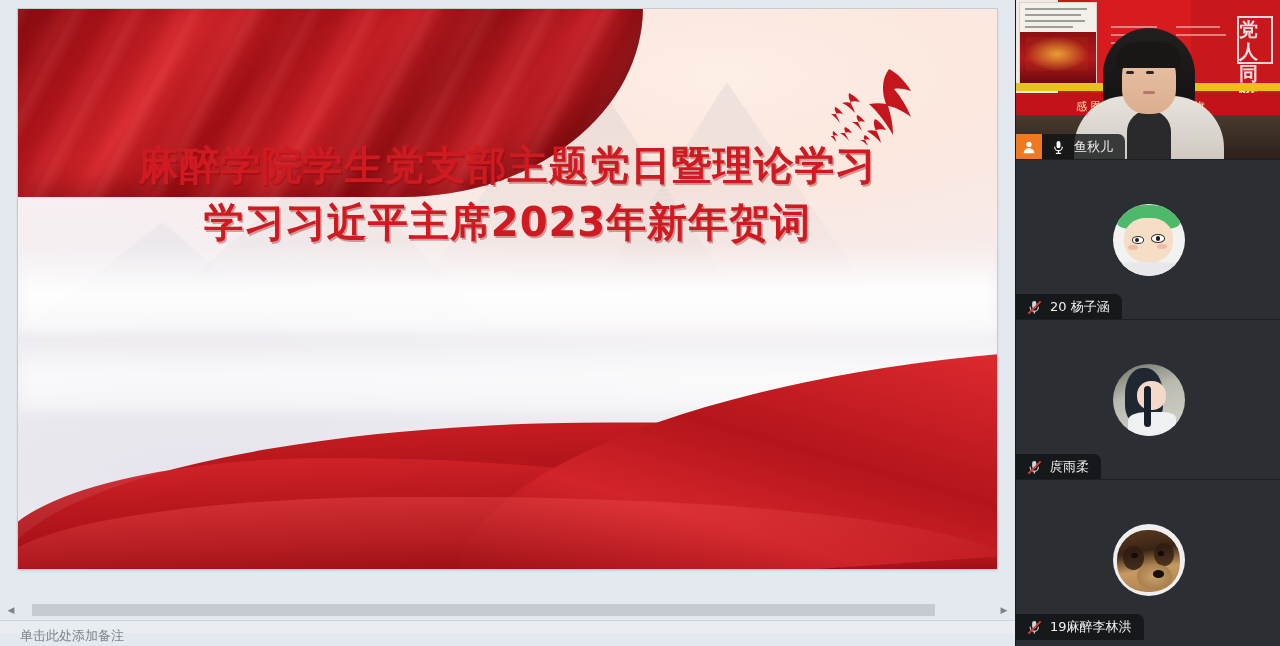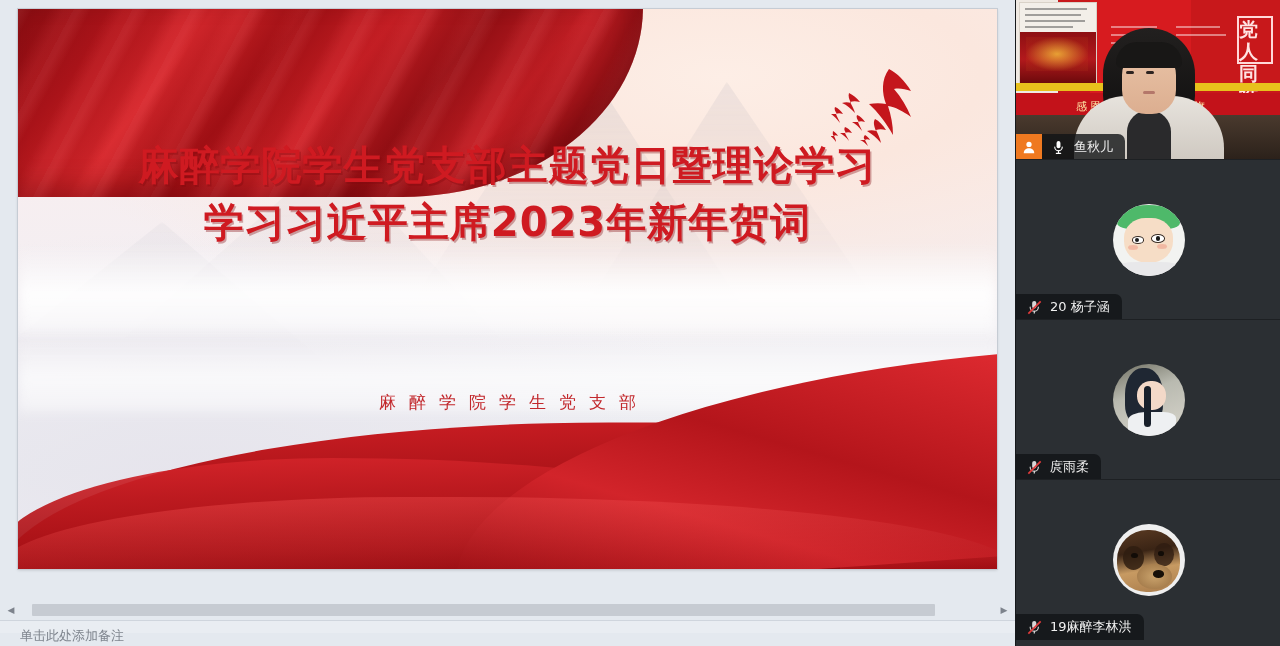--- a/index.html
+++ b/index.html
@@ -344,21 +344,20 @@
         </svg>
       </div>
 
       <div class="silk-b silk-b1"></div>
       <div class="silk-b silk-b3"></div>
       <div class="silk-b silk-b2"></div>
       <div class="silk-b silk-b4"></div>
 
       <div class="slide-title">麻醉学院学生党支部主题党日暨理论学习
 学习习近平主席2023年新年贺词</div>
-      <div class="slide-sub">麻醉学院学生党支部</div>
     </div>
 
     <div id="hscroll">
       <div class="sb-arrow">◀</div>
       <div class="sb-track">
         <div class="sb-thumb"></div>
       </div>
       <div class="sb-arrow">▶</div>
     </div>
 

